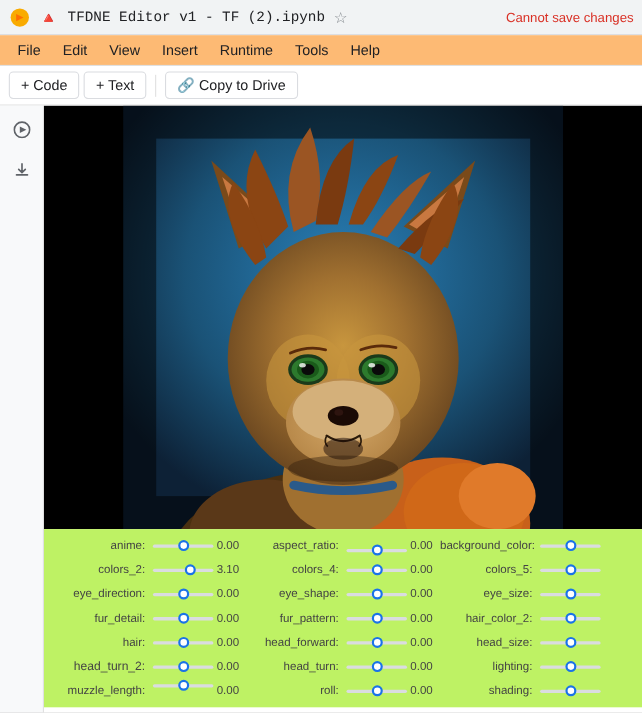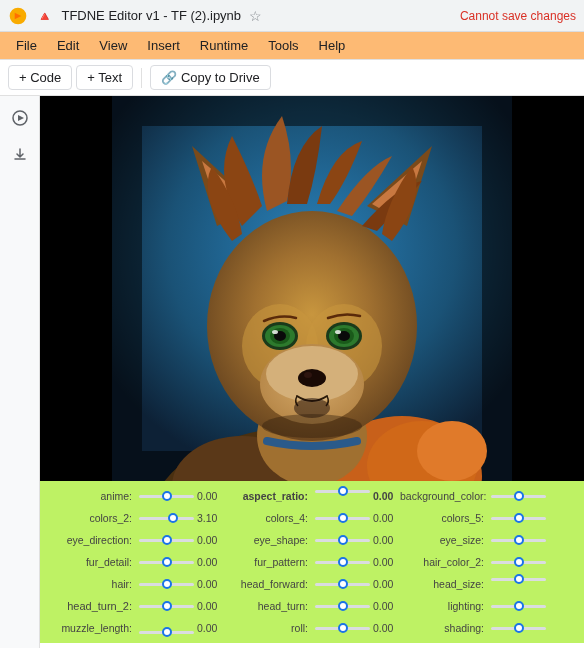--- a/index.html
+++ b/index.html
@@ -136,21 +136,21 @@
 </head>
 <body>
 
 <div id="title-bar">
 
   <svg id="colab-logo" viewBox="0 0 24 24" fill="none">
     <circle cx="12" cy="12" r="10" fill="#F9AB00"></circle>
     <path d="M8 8 L16 12 L8 16 Z" fill="#FF6F00"></path>
   </svg>
   <span style="font-size:14px; color:#4285f4;">🔺</span>
-  <span style="font-size:13px; color:#202124;">TFDNE Editor v1 - TF (2).ipynb</span>
+  <span style="font-size:13px; color:#202124;font-family:Liberation Mono, monospace;">TFDNE Editor v1 - TF (2).ipynb</span>
   <span style="color:#80868b; font-size:14px; cursor:pointer;">☆</span>
   <span style="color:#d93025; font-size:12px; margin-left:auto;">Cannot save changes</span>
 </div>
 
 <div id="menu-bar">
   <span class="menu-item">File</span>
   <span class="menu-item">Edit</span>
   <span class="menu-item">View</span>
   <span class="menu-item">Insert</span>
   <span class="menu-item">Runtime</span>
@@ -277,21 +277,21 @@
 
     <div id="sliders-area">
     <div class="slider-row" style="display: flex; width: 100%; align-items: center; height: 22px;">
           <div style="display: flex; align-items: center; flex: 1 1 0%; min-width: 0px;">
             <span style="text-align: right; min-width: 88px; font-size: 10.5px; color: rgb(68, 68, 68); padding-right: 4px;">anime:</span>
             <div style="position: relative; width: 55px; height: 3px; background: rgb(218, 220, 224); border-radius: 2px; margin: 0px 3px; flex-shrink: 0;">
               <div style="position: absolute; top: -4px; left: 22.5px; width: 10px; height: 10px; background: rgb(255, 255, 255); border: 2px solid rgb(26, 115, 232); border-radius: 50%; cursor: pointer;"></div>
             </div>
             <span style="font-size: 10.5px; color: rgb(68, 68, 68); min-width: 28px;">0.00</span>
           </div>
-          <div style="display: flex; align-items: flex-start; flex: 1 1 0%; min-width: 0px; font-weight: bold;">
+          <div style="display: flex; align-items: flex-end; flex: 1 1 0%; min-width: 0px;">
             <span style="text-align: right; min-width: 88px; font-size: 10.5px; color: rgb(68, 68, 68); padding-right: 4px;">aspect_ratio:</span>
             <div style="position: relative; width: 55px; height: 3px; background: rgb(218, 220, 224); border-radius: 2px; margin: 0px 3px; flex-shrink: 0;">
               <div style="position: absolute; top: -4px; left: 22.5px; width: 10px; height: 10px; background: rgb(255, 255, 255); border: 2px solid rgb(26, 115, 232); border-radius: 50%; cursor: pointer;"></div>
             </div>
             <span style="font-size: 10.5px; color: rgb(68, 68, 68); min-width: 28px;">0.00</span>
           </div>
           <div style="display: flex; align-items: center; flex: 1 1 0%; min-width: 0px;">
             <span style="text-align: right; min-width: 88px; font-size: 10.5px; color: rgb(68, 68, 68); padding-right: 4px;">background_color:</span>
             <div style="position: relative; width: 55px; height: 3px; background: rgb(218, 220, 224); border-radius: 2px; margin: 0px 3px; flex-shrink: 0;">
               <div style="position: absolute; top: -4px; left: 22.5px; width: 10px; height: 10px; background: rgb(255, 255, 255); border: 2px solid rgb(26, 115, 232); border-radius: 50%; cursor: pointer;"></div>
@@ -376,21 +376,21 @@
             </div>
             <span style="font-size: 10.5px; color: rgb(68, 68, 68); min-width: 28px;">0.00</span>
           </div>
           <div style="display: flex; align-items: center; flex: 1 1 0%; min-width: 0px;">
             <span style="text-align: right; min-width: 88px; font-size: 10.5px; color: rgb(68, 68, 68); padding-right: 4px;">head_forward:</span>
             <div style="position: relative; width: 55px; height: 3px; background: rgb(218, 220, 224); border-radius: 2px; margin: 0px 3px; flex-shrink: 0;">
               <div style="position: absolute; top: -4px; left: 22.5px; width: 10px; height: 10px; background: rgb(255, 255, 255); border: 2px solid rgb(26, 115, 232); border-radius: 50%; cursor: pointer;"></div>
             </div>
             <span style="font-size: 10.5px; color: rgb(68, 68, 68); min-width: 28px;">0.00</span>
           </div>
-          <div style="display: flex; flex: 1 1 0%; min-width: 0px;">
+          <div style="display: flex; align-items: center; flex: 1 1 0%; min-width: 0px;">
             <span style="text-align: right; min-width: 88px; font-size: 10.5px; color: rgb(68, 68, 68); padding-right: 4px;">head_size:</span>
             <div style="position: relative; width: 55px; height: 3px; background: rgb(218, 220, 224); border-radius: 2px; margin: 0px 3px; flex-shrink: 0;">
               <div style="position: absolute; top: -4px; left: 22.5px; width: 10px; height: 10px; background: rgb(255, 255, 255); border: 2px solid rgb(26, 115, 232); border-radius: 50%; cursor: pointer;"></div>
             </div>
             <span style="font-size: 10.5px; color: rgb(68, 68, 68); min-width: 28px;"></span>
           </div>
         </div>
         <div class="slider-row" style="display: flex; width: 100%; align-items: center; height: 22px;">
           <div style="display: flex; align-items: center; flex: 1 1 0%; min-width: 0px;">
             <span style="text-align: right; min-width: 88px; font-size: 11px; color: rgb(68, 68, 68); padding-right: 4px;">head_turn_2:</span>
@@ -408,21 +408,21 @@
           </div>
           <div style="display: flex; align-items: center; flex: 1 1 0%; min-width: 0px;">
             <span style="text-align: right; min-width: 88px; font-size: 10.5px; color: rgb(68, 68, 68); padding-right: 4px;">lighting:</span>
             <div style="position: relative; width: 55px; height: 3px; background: rgb(218, 220, 224); border-radius: 2px; margin: 0px 3px; flex-shrink: 0;">
               <div style="position: absolute; top: -4px; left: 22.5px; width: 10px; height: 10px; background: rgb(255, 255, 255); border: 2px solid rgb(26, 115, 232); border-radius: 50%; cursor: pointer;"></div>
             </div>
             <span style="font-size: 10.5px; color: rgb(68, 68, 68); min-width: 28px;"></span>
           </div>
         </div>
         <div class="slider-row" style="display: flex; width: 100%; align-items: center; height: 22px;">
-          <div style="display: flex; align-items: flex-end; flex: 1 1 0%; min-width: 0px;">
+          <div style="display: flex; align-items: flex-start; flex: 1 1 0%; min-width: 0px;">
             <span style="text-align: right; min-width: 88px; font-size: 10.5px; color: rgb(68, 68, 68); padding-right: 4px;">muzzle_length:</span>
             <div style="position: relative; width: 55px; height: 3px; background: rgb(218, 220, 224); border-radius: 2px; margin: 0px 3px; flex-shrink: 0;">
               <div style="position: absolute; top: -4px; left: 22.5px; width: 10px; height: 10px; background: rgb(255, 255, 255); border: 2px solid rgb(26, 115, 232); border-radius: 50%; cursor: pointer;"></div>
             </div>
             <span style="font-size: 10.5px; color: rgb(68, 68, 68); min-width: 28px;">0.00</span>
           </div>
           <div style="display: flex; align-items: center; flex: 1 1 0%; min-width: 0px;">
             <span style="text-align: right; min-width: 88px; font-size: 10.5px; color: rgb(68, 68, 68); padding-right: 4px;">roll:</span>
             <div style="position: relative; width: 55px; height: 3px; background: rgb(218, 220, 224); border-radius: 2px; margin: 0px 3px; flex-shrink: 0;">
               <div style="position: absolute; top: -4px; left: 22.5px; width: 10px; height: 10px; background: rgb(255, 255, 255); border: 2px solid rgb(26, 115, 232); border-radius: 50%; cursor: pointer;"></div>

